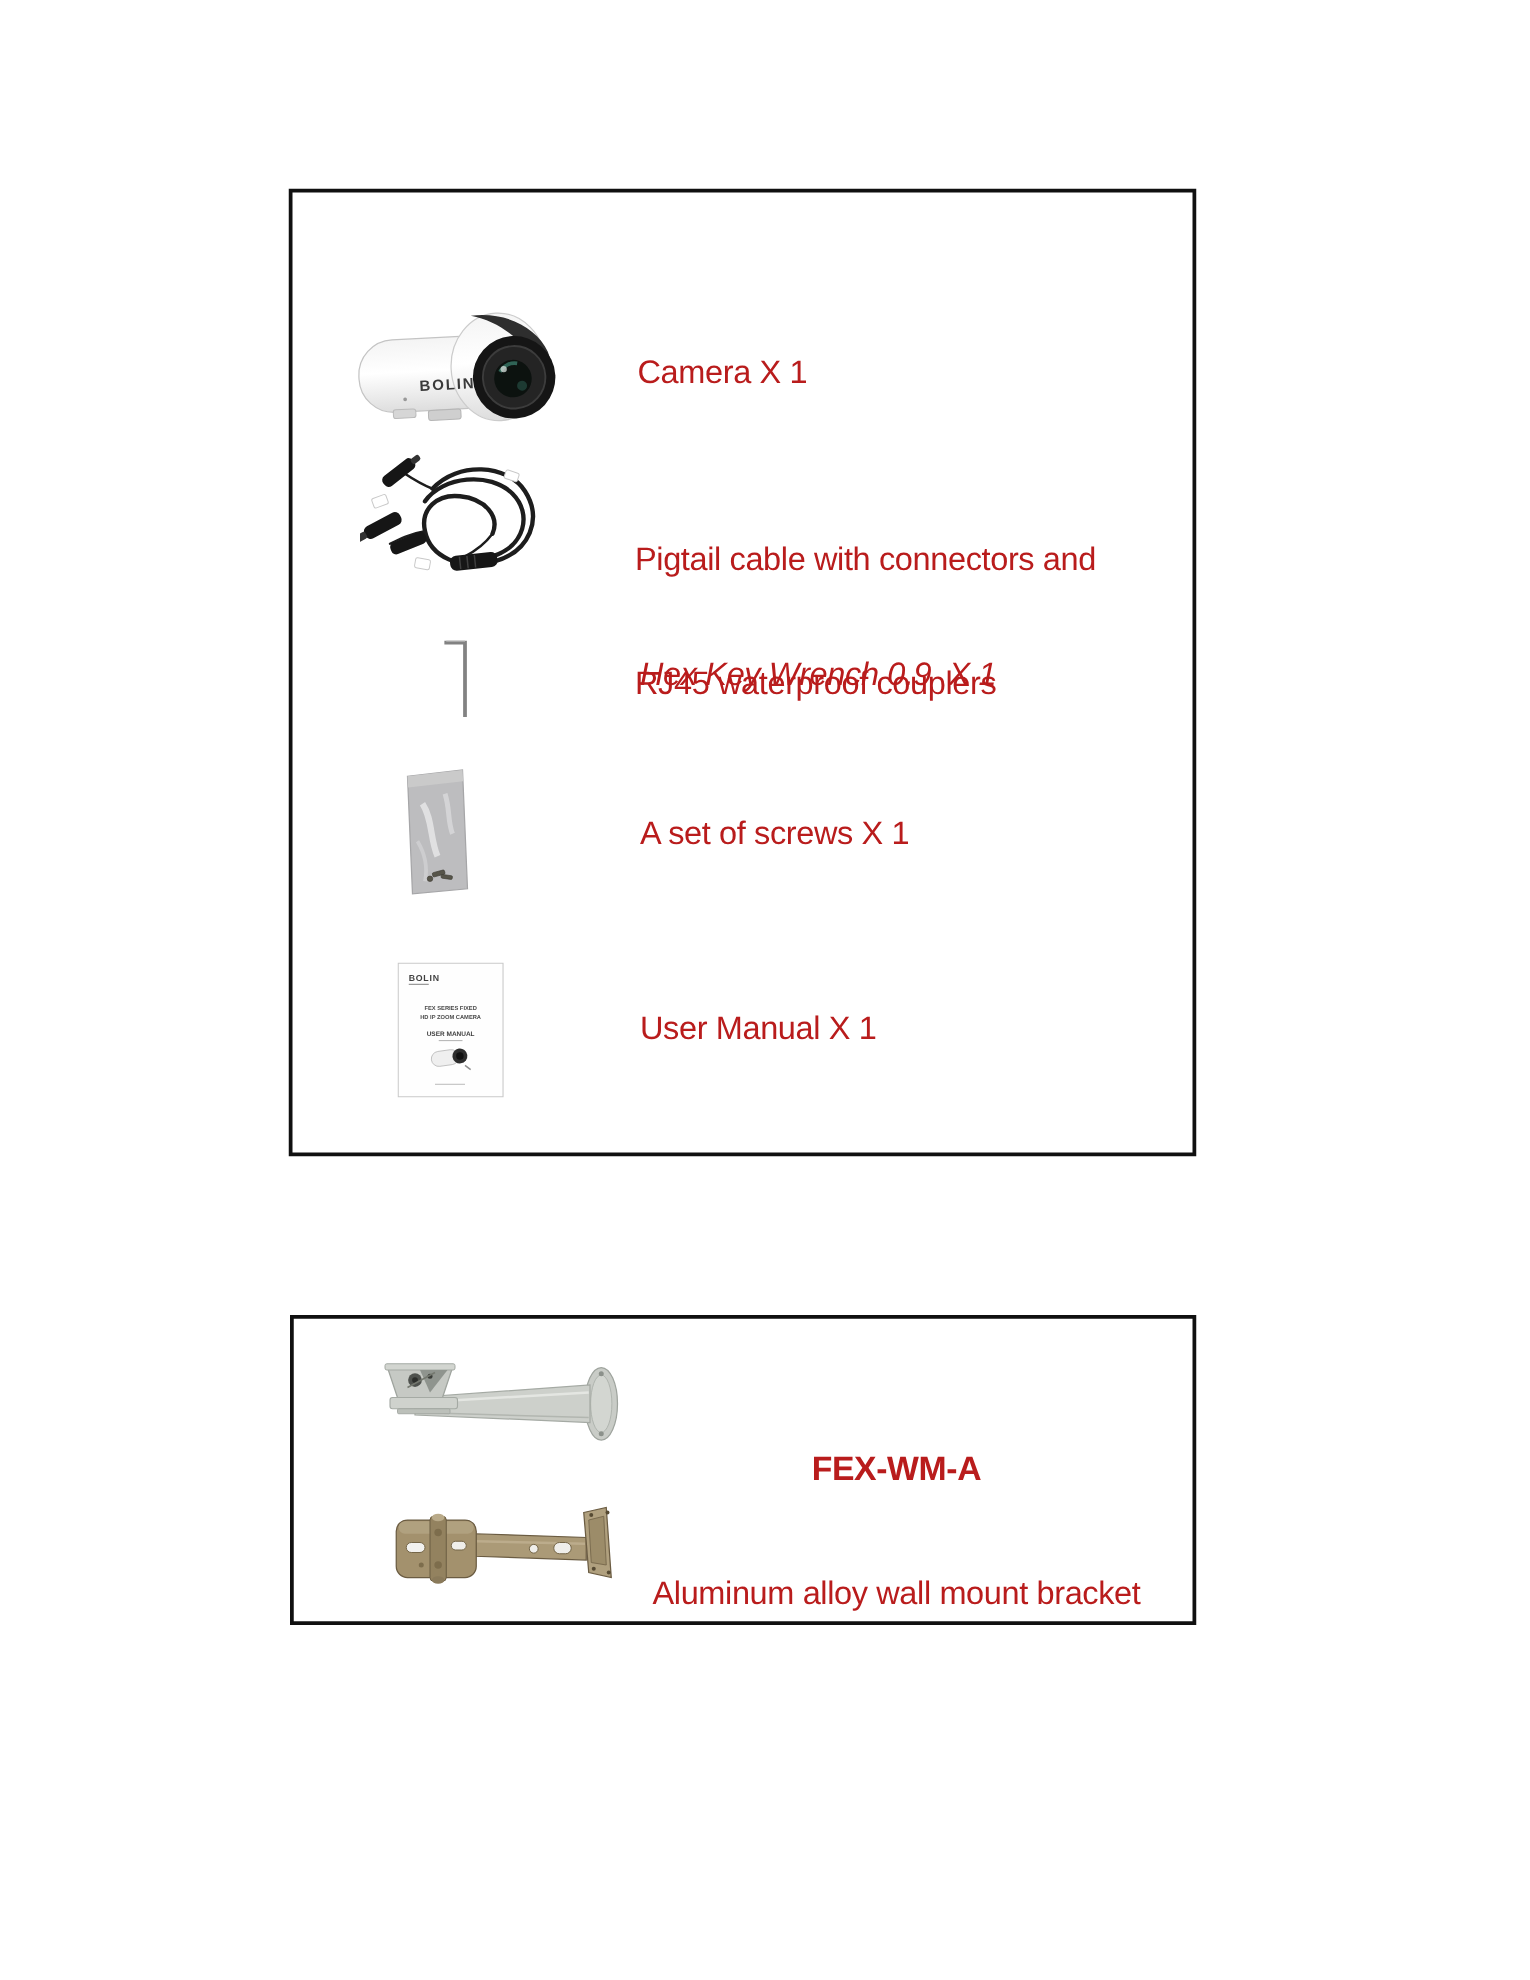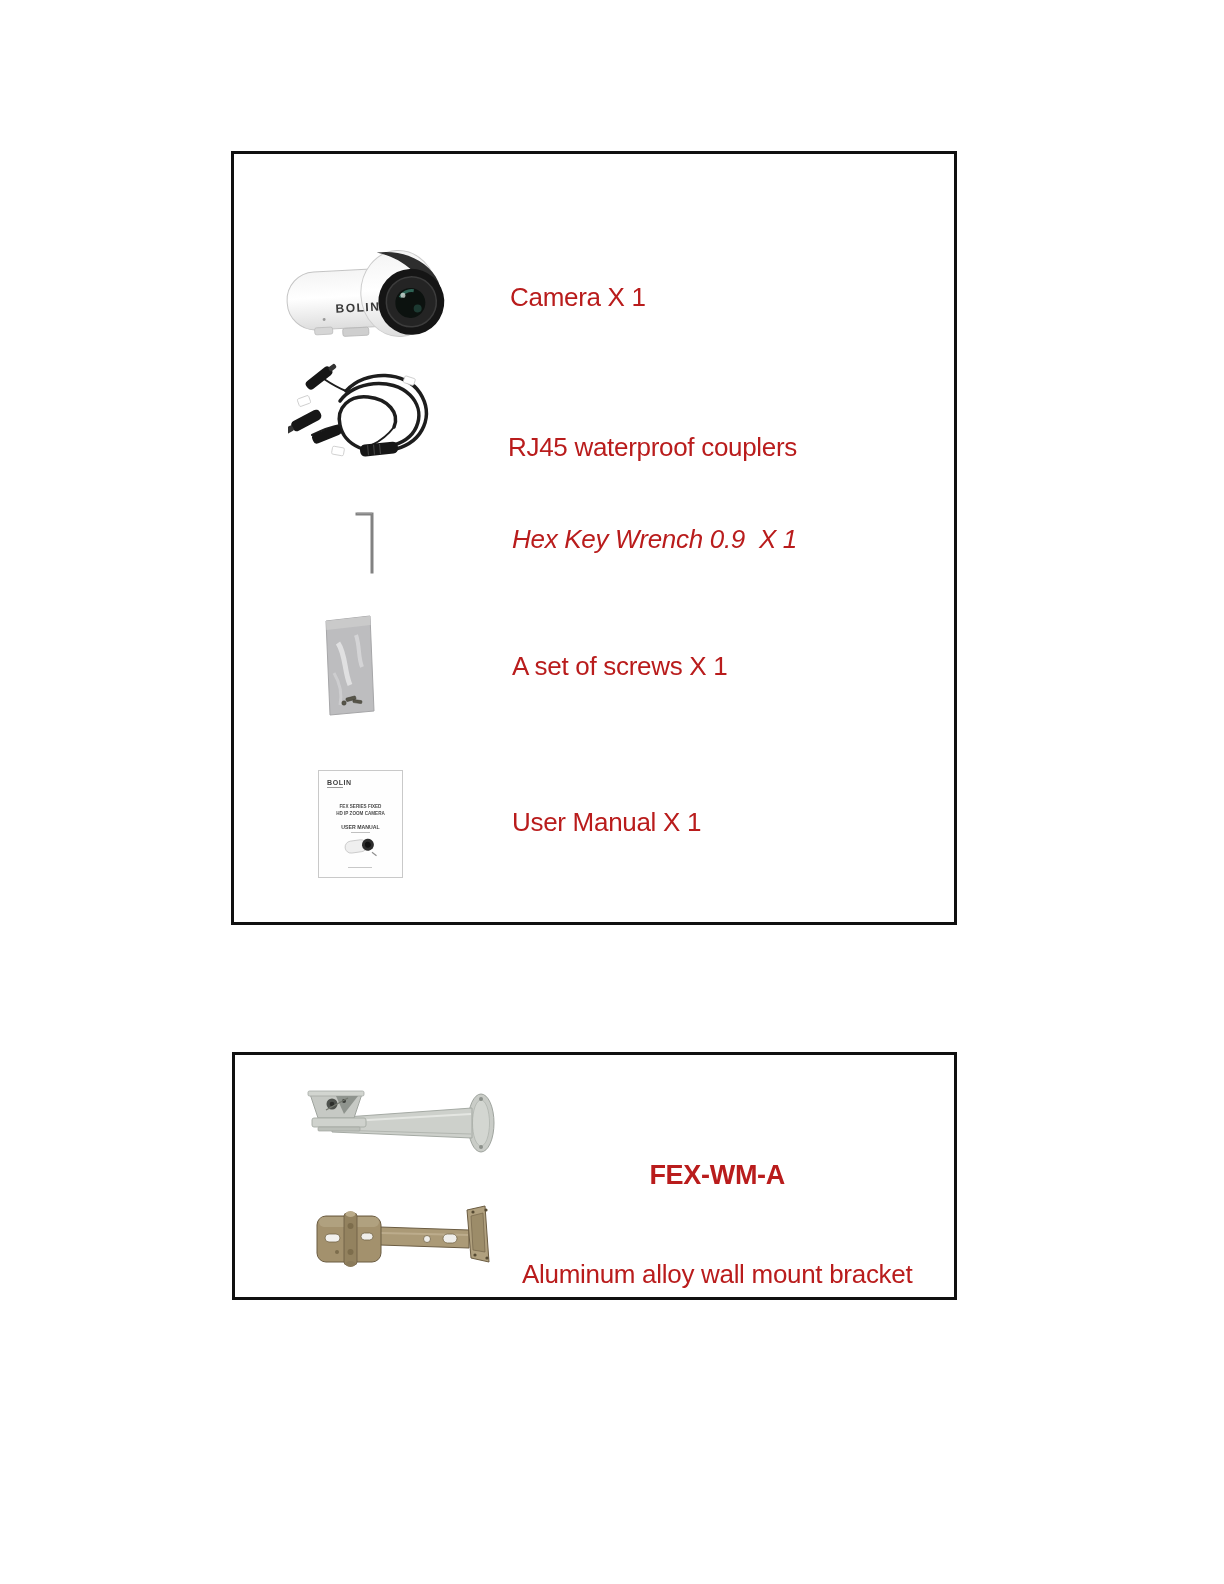--- a/index.html
+++ b/index.html
@@ -96,20 +96,21 @@
         <g transform="rotate(-22 40 78)">
           <rect x="24" y="72" width="30" height="10" rx="4"></rect>
         </g>
         <g transform="rotate(-6 92 92)">
           <rect x="72" y="86" width="38" height="12" rx="5"></rect>
           <path d="M 80 87 V 97 M 86 87 V 97 M 92 87 V 97" stroke="#3f3f3f" stroke-width="1.2"></path>
         </g>
       </g>
     </svg>
     <div class="label" id="pigtail-lbl">
+      <div>Pigtail cable with connectors and</div>
       <div>RJ45 waterproof couplers</div>
     </div>
   </div>
 
   <div>
     <svg class="abs" id="hexkey-img" width="22" height="64" viewBox="0 0 22 64">
       <path d="M 2 4 L 17 4 L 17 62" fill="none" stroke="#828282" stroke-width="3" stroke-linecap="square" stroke-linejoin="miter"></path>
       <path d="M 2 3 L 17 3" stroke="#a8a8a8" stroke-width="1" fill="none"></path>
     </svg>
     <div class="label" id="hexkey-lbl">Hex Key Wrench 0.9  X 1</div>

